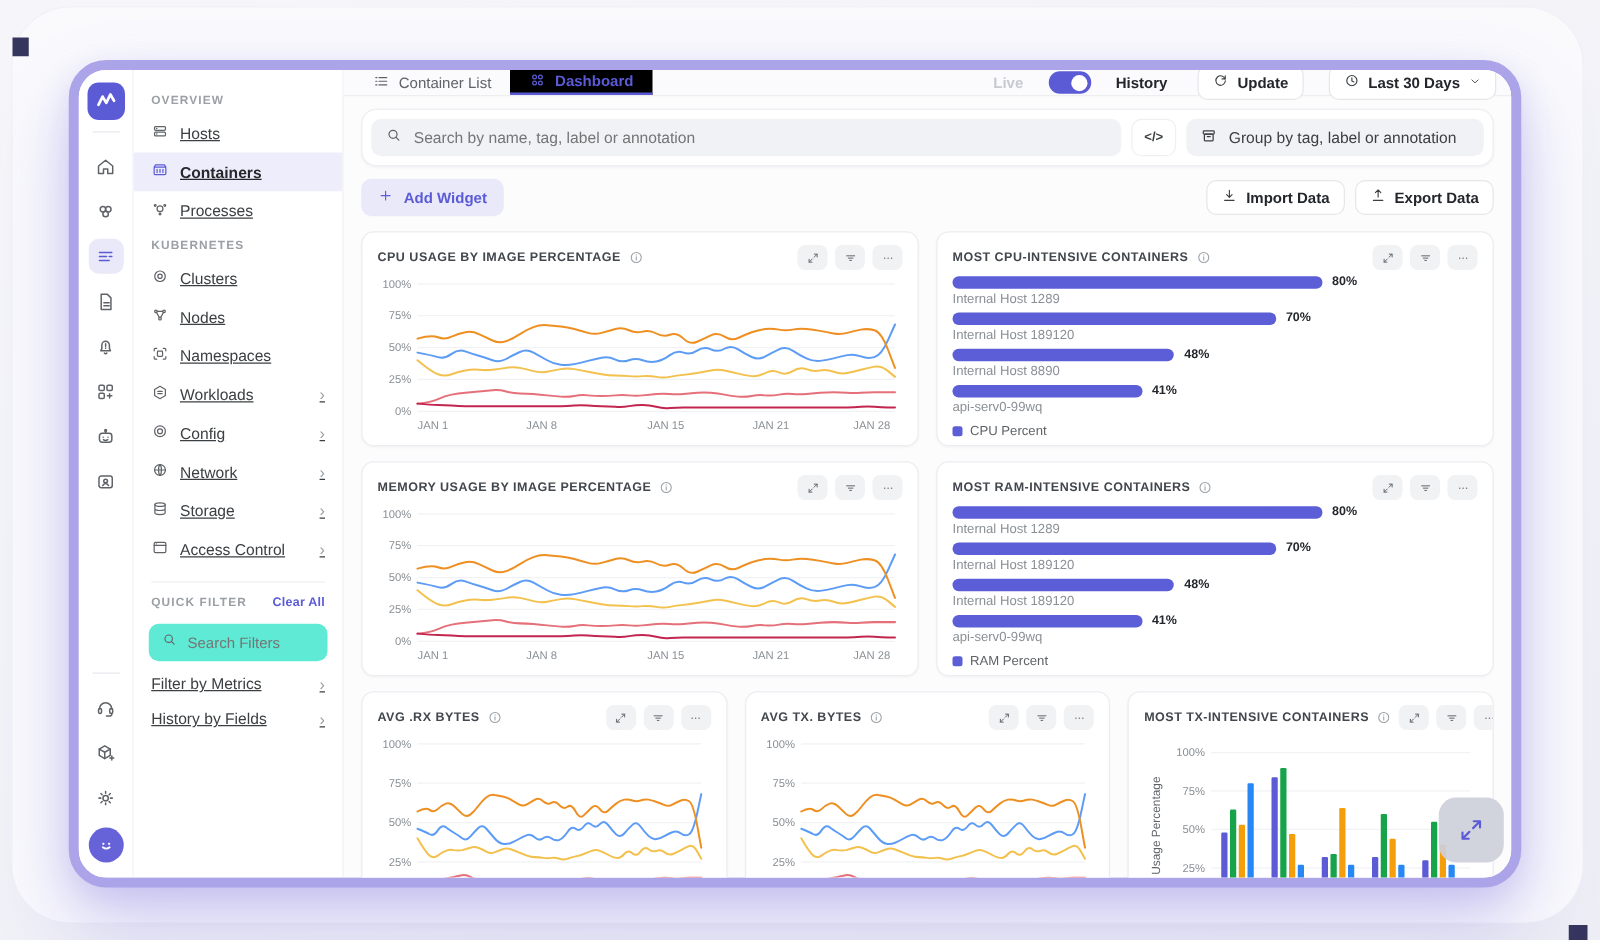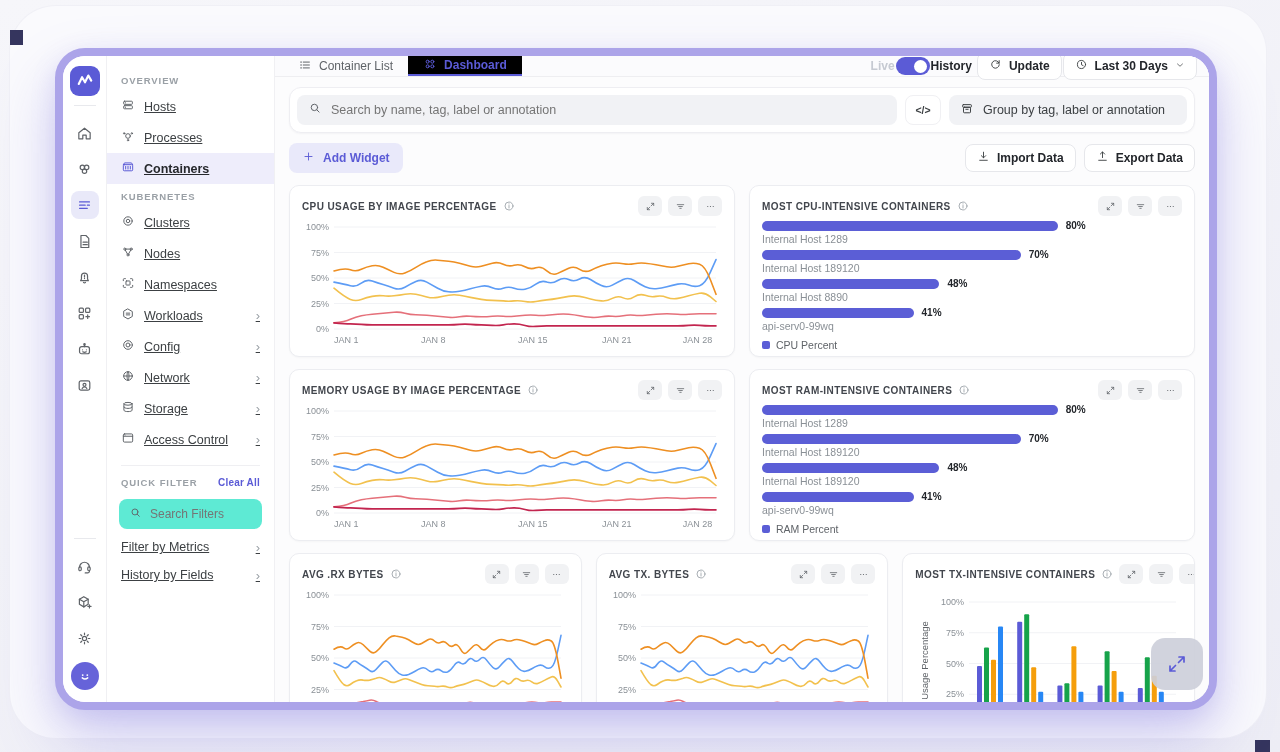--- a/index.html
+++ b/index.html
@@ -56,21 +56,21 @@
 
   
   .main { flex:1; min-width:0; background:#fcfcfd; display:flex; flex-direction:column; position:relative; }
   .tabbar { height:21px; flex:none; display:flex; align-items:stretch;
     background:#fbfbfd; border-bottom:1px solid #eeeef1; padding-left:8px; }
   .tab { display:flex; align-items:center; gap:7px; padding:0 15px;
     font-size:12px; color:#5f6368; cursor:pointer; }
   .tab svg { width:14px; height:14px; }
   .tab.active { color:#5b5bd6; font-weight:700; background:#000000;
     border-bottom:2px solid #5b5bd6; }
-  .tabbar-right { margin-left:auto; display:flex; align-items:center; gap:1px; padding-right:12px; }
+  .tabbar-right { margin-left:auto; display:flex; align-items:center; gap:20px; padding-right:12px; }
   .live-label { color:#c6cad2; font-size:12px; font-weight:600; }
   .history-label { color:#23262b; font-size:12px; font-weight:700; margin-right:4px; }
   .toggle { width:34px; height:18px; border-radius:9px; background:#5b5bd6; position:relative; cursor:pointer; }
   .toggle::after { content:""; position:absolute; right:2.5px; top:2.5px;
     width:13px; height:13px; border-radius:50%; background:#fff; }
   .btn { display:flex; align-items:center; gap:7px; height:28px; padding:0 11px;
     background:#fff; border:1px solid #e6e7eb; border-radius:8px;
     font-size:12px; font-weight:600; color:#23262b; cursor:pointer; }
   .btn svg { width:13px; height:13px; color:#3c4043; }
   .btn .cd { color:#8a9096; } .btn .cd svg { width:10px; height:10px; }
@@ -238,36 +238,36 @@
     <div id="sidebar-nav">
         <div class="side-header">OVERVIEW</div>
         <div class="side-item">
           <span><svg viewBox="0 0 24 24" fill="none" stroke="currentColor" stroke-width="1.7" stroke-linecap="round" stroke-linejoin="round">
               <rect x="4.5" y="5.5" width="15" height="5.4" rx="1.5"></rect>
               <rect x="4.5" y="13.1" width="15" height="5.4" rx="1.5"></rect>
               <path d="M7.5 8.2h.01M7.5 15.8h.01" stroke-width="2.2"></path>
             </svg></span>
           <span>Hosts</span>
         </div>
+        <div class="side-item active">
+          <span><svg viewBox="0 0 24 24" fill="none" stroke="currentColor" stroke-width="1.7" stroke-linecap="round" stroke-linejoin="round">
+              <path d="M4 8l2-3h12l2 3"></path>
+              <rect x="4" y="8" width="16" height="10.5" rx="1.6"></rect>
+              <path d="M8 11v4.5M12 11v4.5M16 11v4.5"></path>
+            </svg></span>
+          <span>Containers</span>
+        </div>
         <div class="side-item">
           <span><svg viewBox="0 0 24 24" fill="none" stroke="currentColor" stroke-width="1.7" stroke-linecap="round" stroke-linejoin="round">
               <circle cx="12" cy="12" r="4"></circle>
               <circle cx="18.6" cy="7.5" r="1.2"></circle>
               <circle cx="5.4" cy="7.5" r="1.2"></circle>
               <circle cx="12" cy="19.2" r="1.2"></circle>
             </svg></span>
           <span>Processes</span>
-        </div>
-        <div class="side-item active">
-          <span><svg viewBox="0 0 24 24" fill="none" stroke="currentColor" stroke-width="1.7" stroke-linecap="round" stroke-linejoin="round">
-              <path d="M4 8l2-3h12l2 3"></path>
-              <rect x="4" y="8" width="16" height="10.5" rx="1.6"></rect>
-              <path d="M8 11v4.5M12 11v4.5M16 11v4.5"></path>
-            </svg></span>
-          <span>Containers</span>
         </div>
         <div class="side-header">KUBERNETES</div>
         <div class="side-item">
           <span><svg viewBox="0 0 24 24" fill="none" stroke="currentColor" stroke-width="1.7" stroke-linecap="round" stroke-linejoin="round">
               <circle cx="12" cy="12" r="7.2"></circle>
               <circle cx="12" cy="12" r="3"></circle>
             </svg></span>
           <span>Clusters</span>
         </div>
         <div class="side-item">

